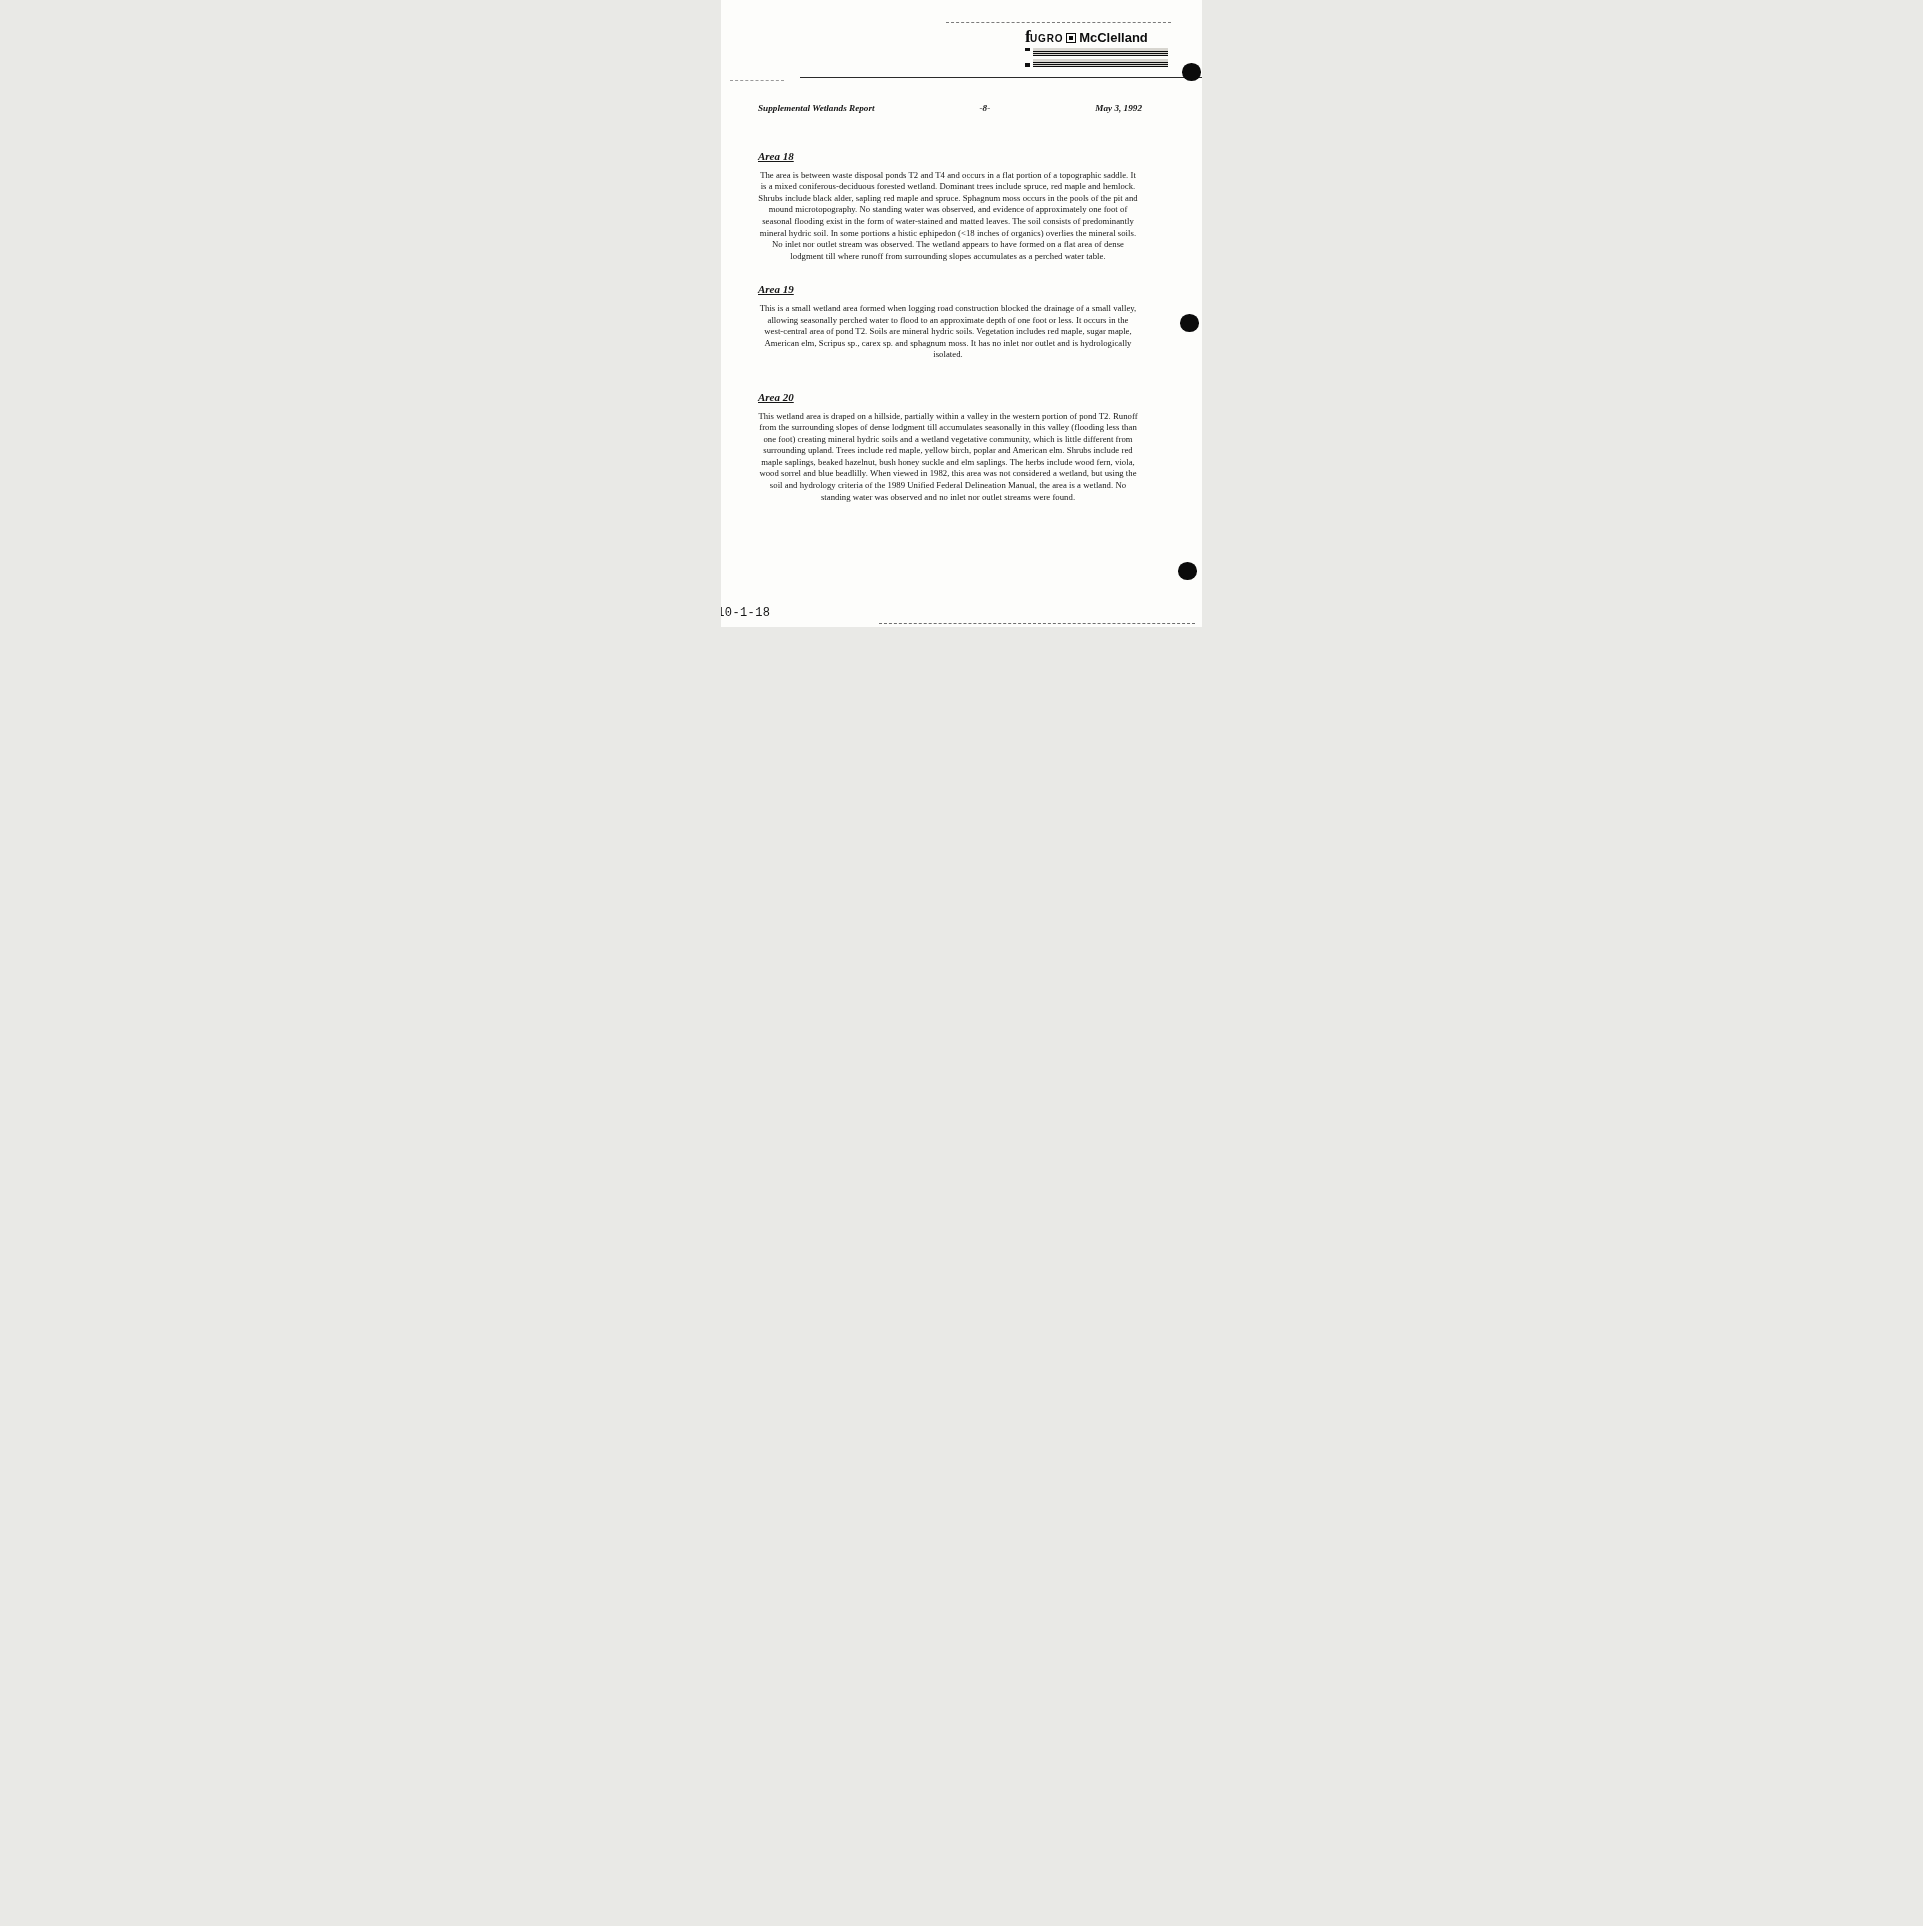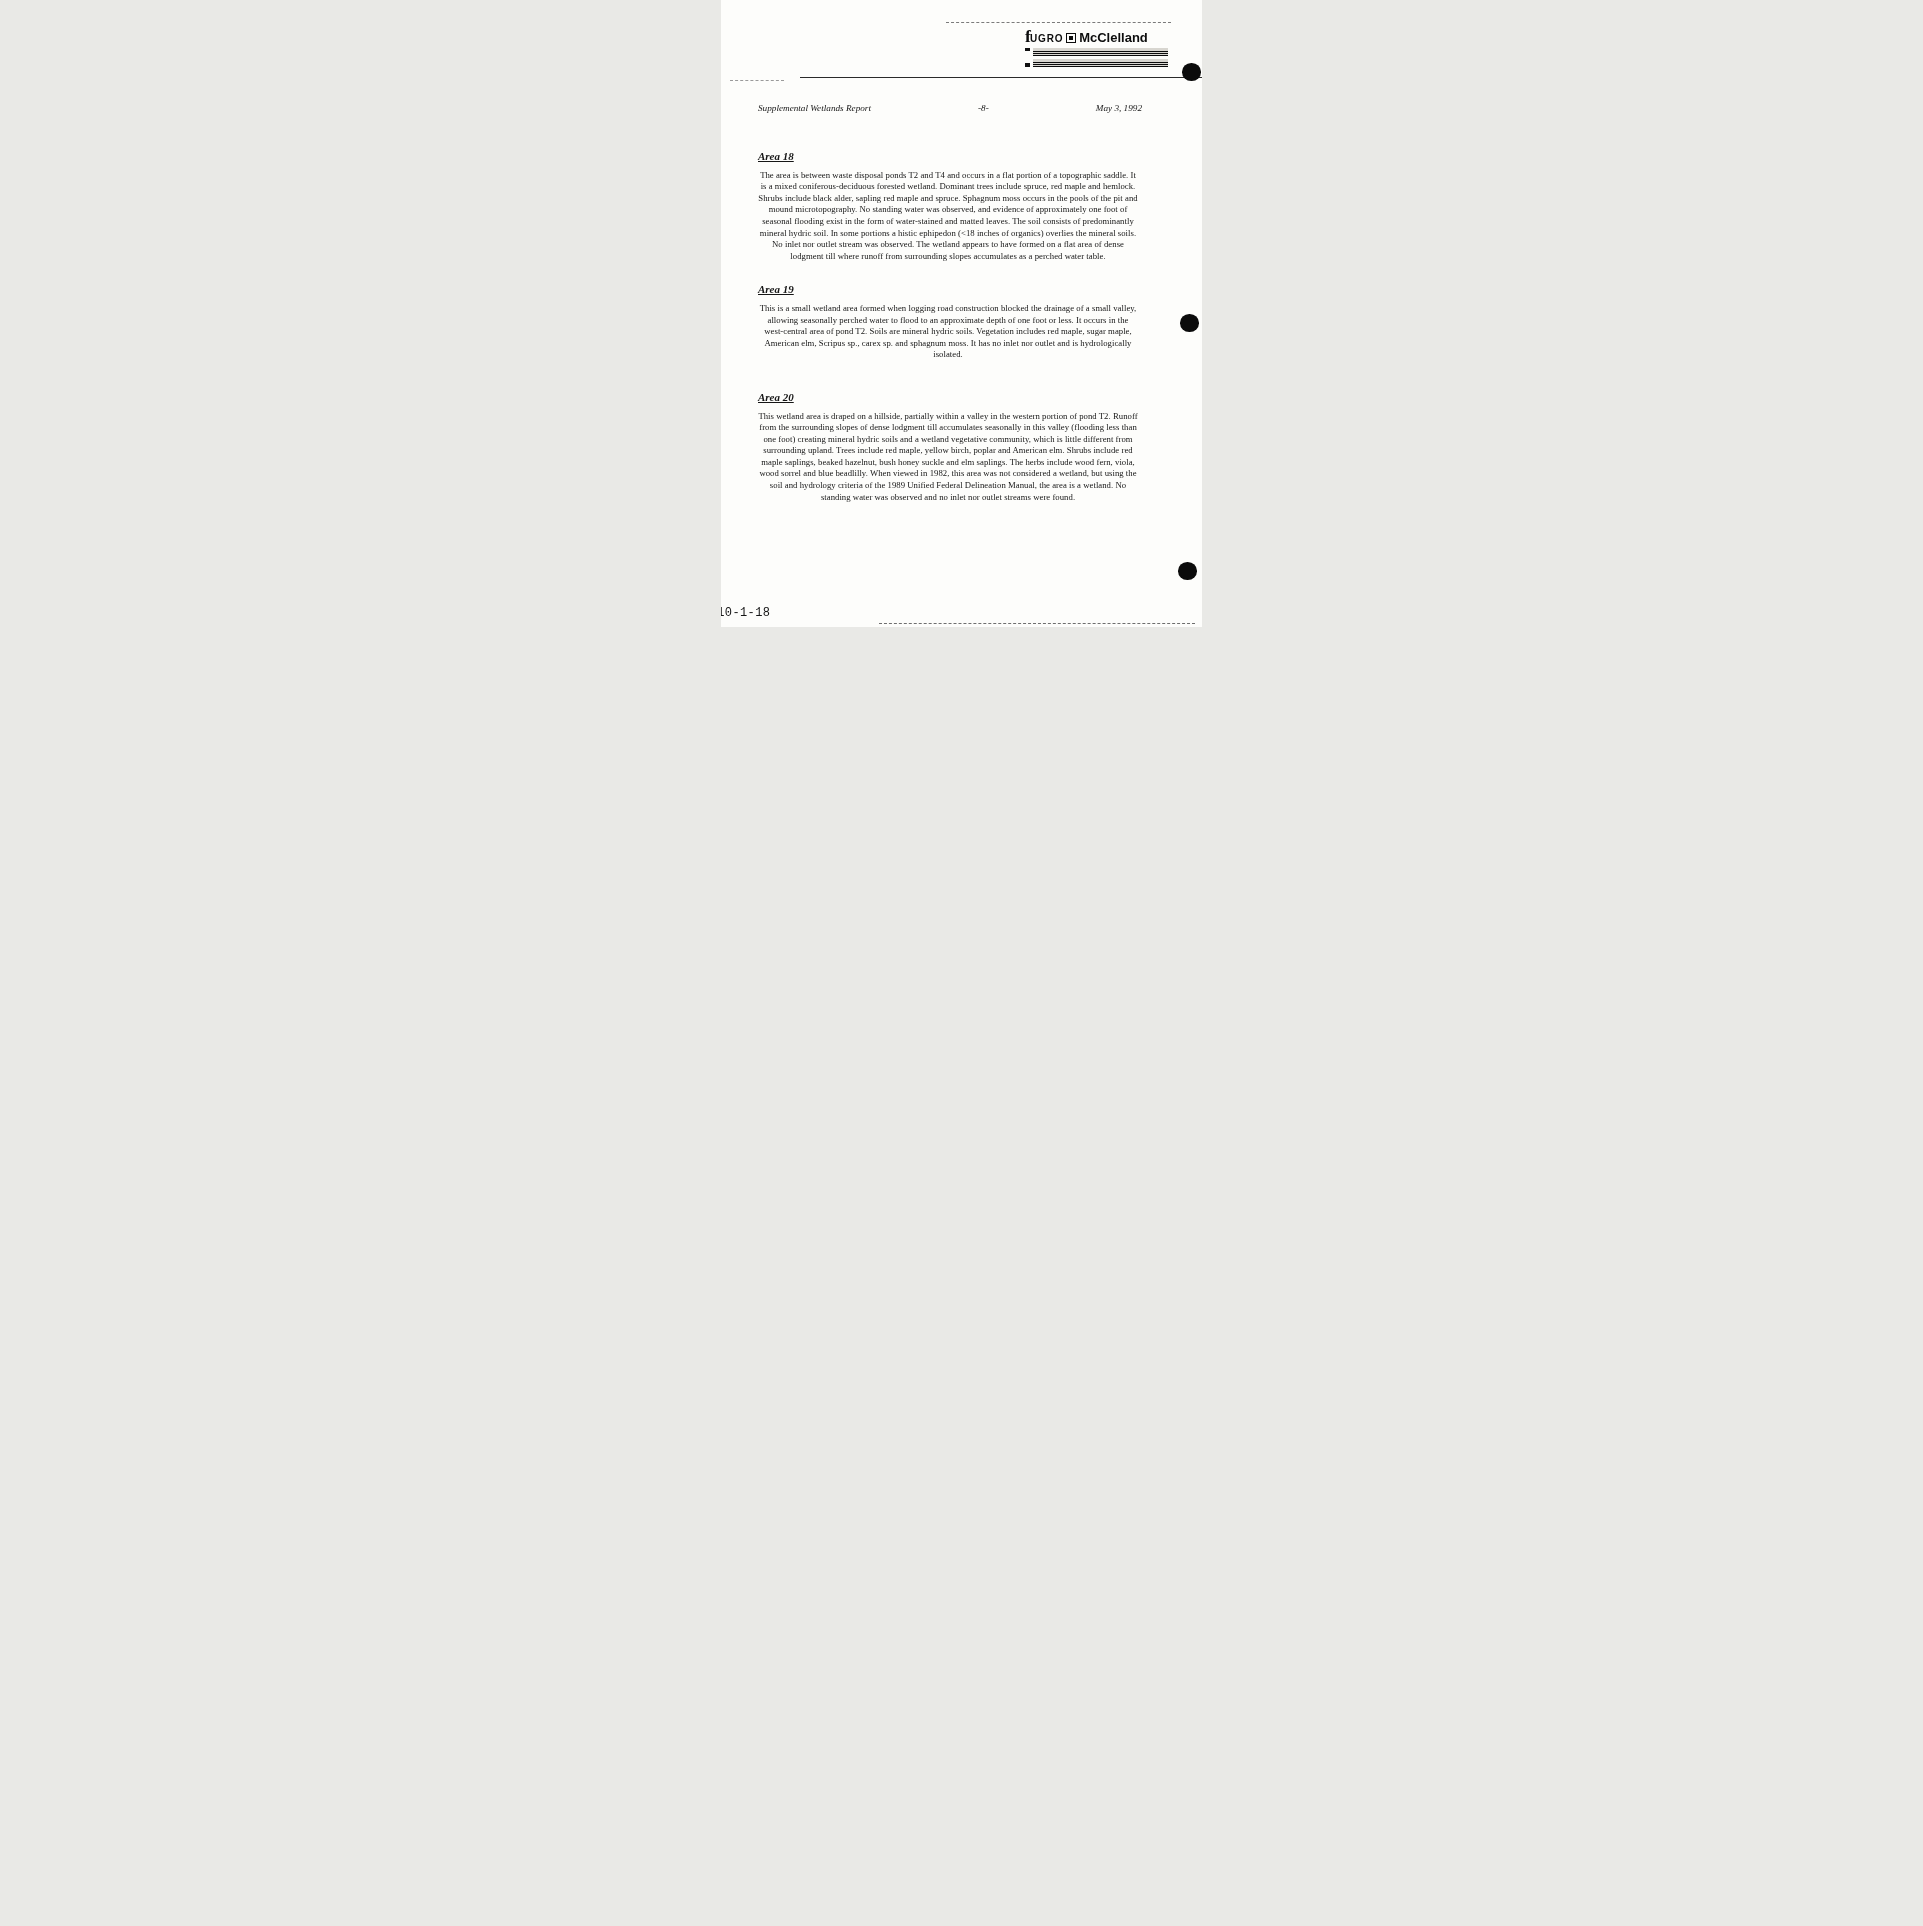--- a/index.html
+++ b/index.html
@@ -135,20 +135,21 @@
   .doc-header {
     position: absolute;
     top: 103px;
     left: 37px;
     right: 60px;
     display: flex;
     justify-content: space-between;
     align-items: flex-end;
     font-style: italic;
     font-size: 9.2px;
+    font-weight: bold;
   }
   .doc-header .page-num {
     font-style: italic;
   }
 
   
   .content {
     position: absolute;
     top: 151px;
     left: 37px;

